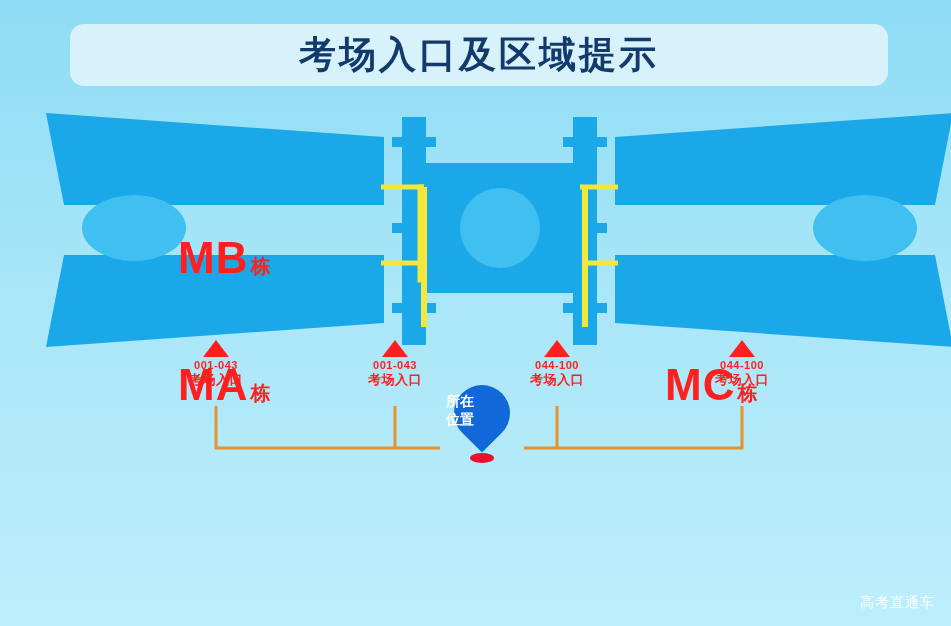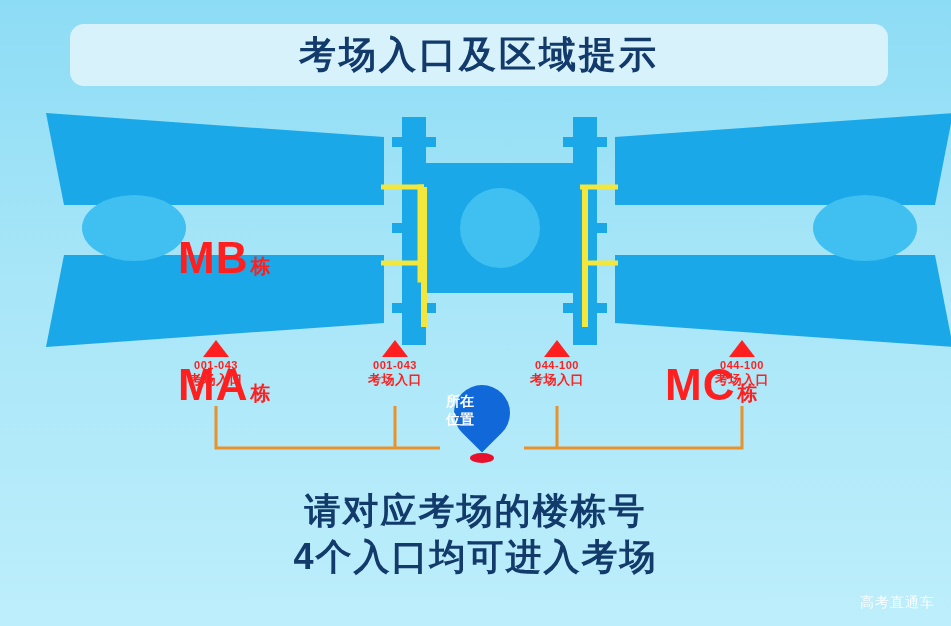--- a/index.html
+++ b/index.html
@@ -272,20 +272,16 @@
 
   <div class="pin-wrap">
     <div class="pin-shape"></div>
     <div class="pin-text">
       <div>所在</div>
       <div>位置</div>
     </div>
     <div class="pin-dot"></div>
   </div>
 
-  <div class="footer-msg">
-    <div>请对应考场的楼栋号</div>
-    <div>4个入口均可进入考场</div>
-  </div>
 
   <div class="watermark">高考直通车</div>
 
 </div>
 
 </body></html>

